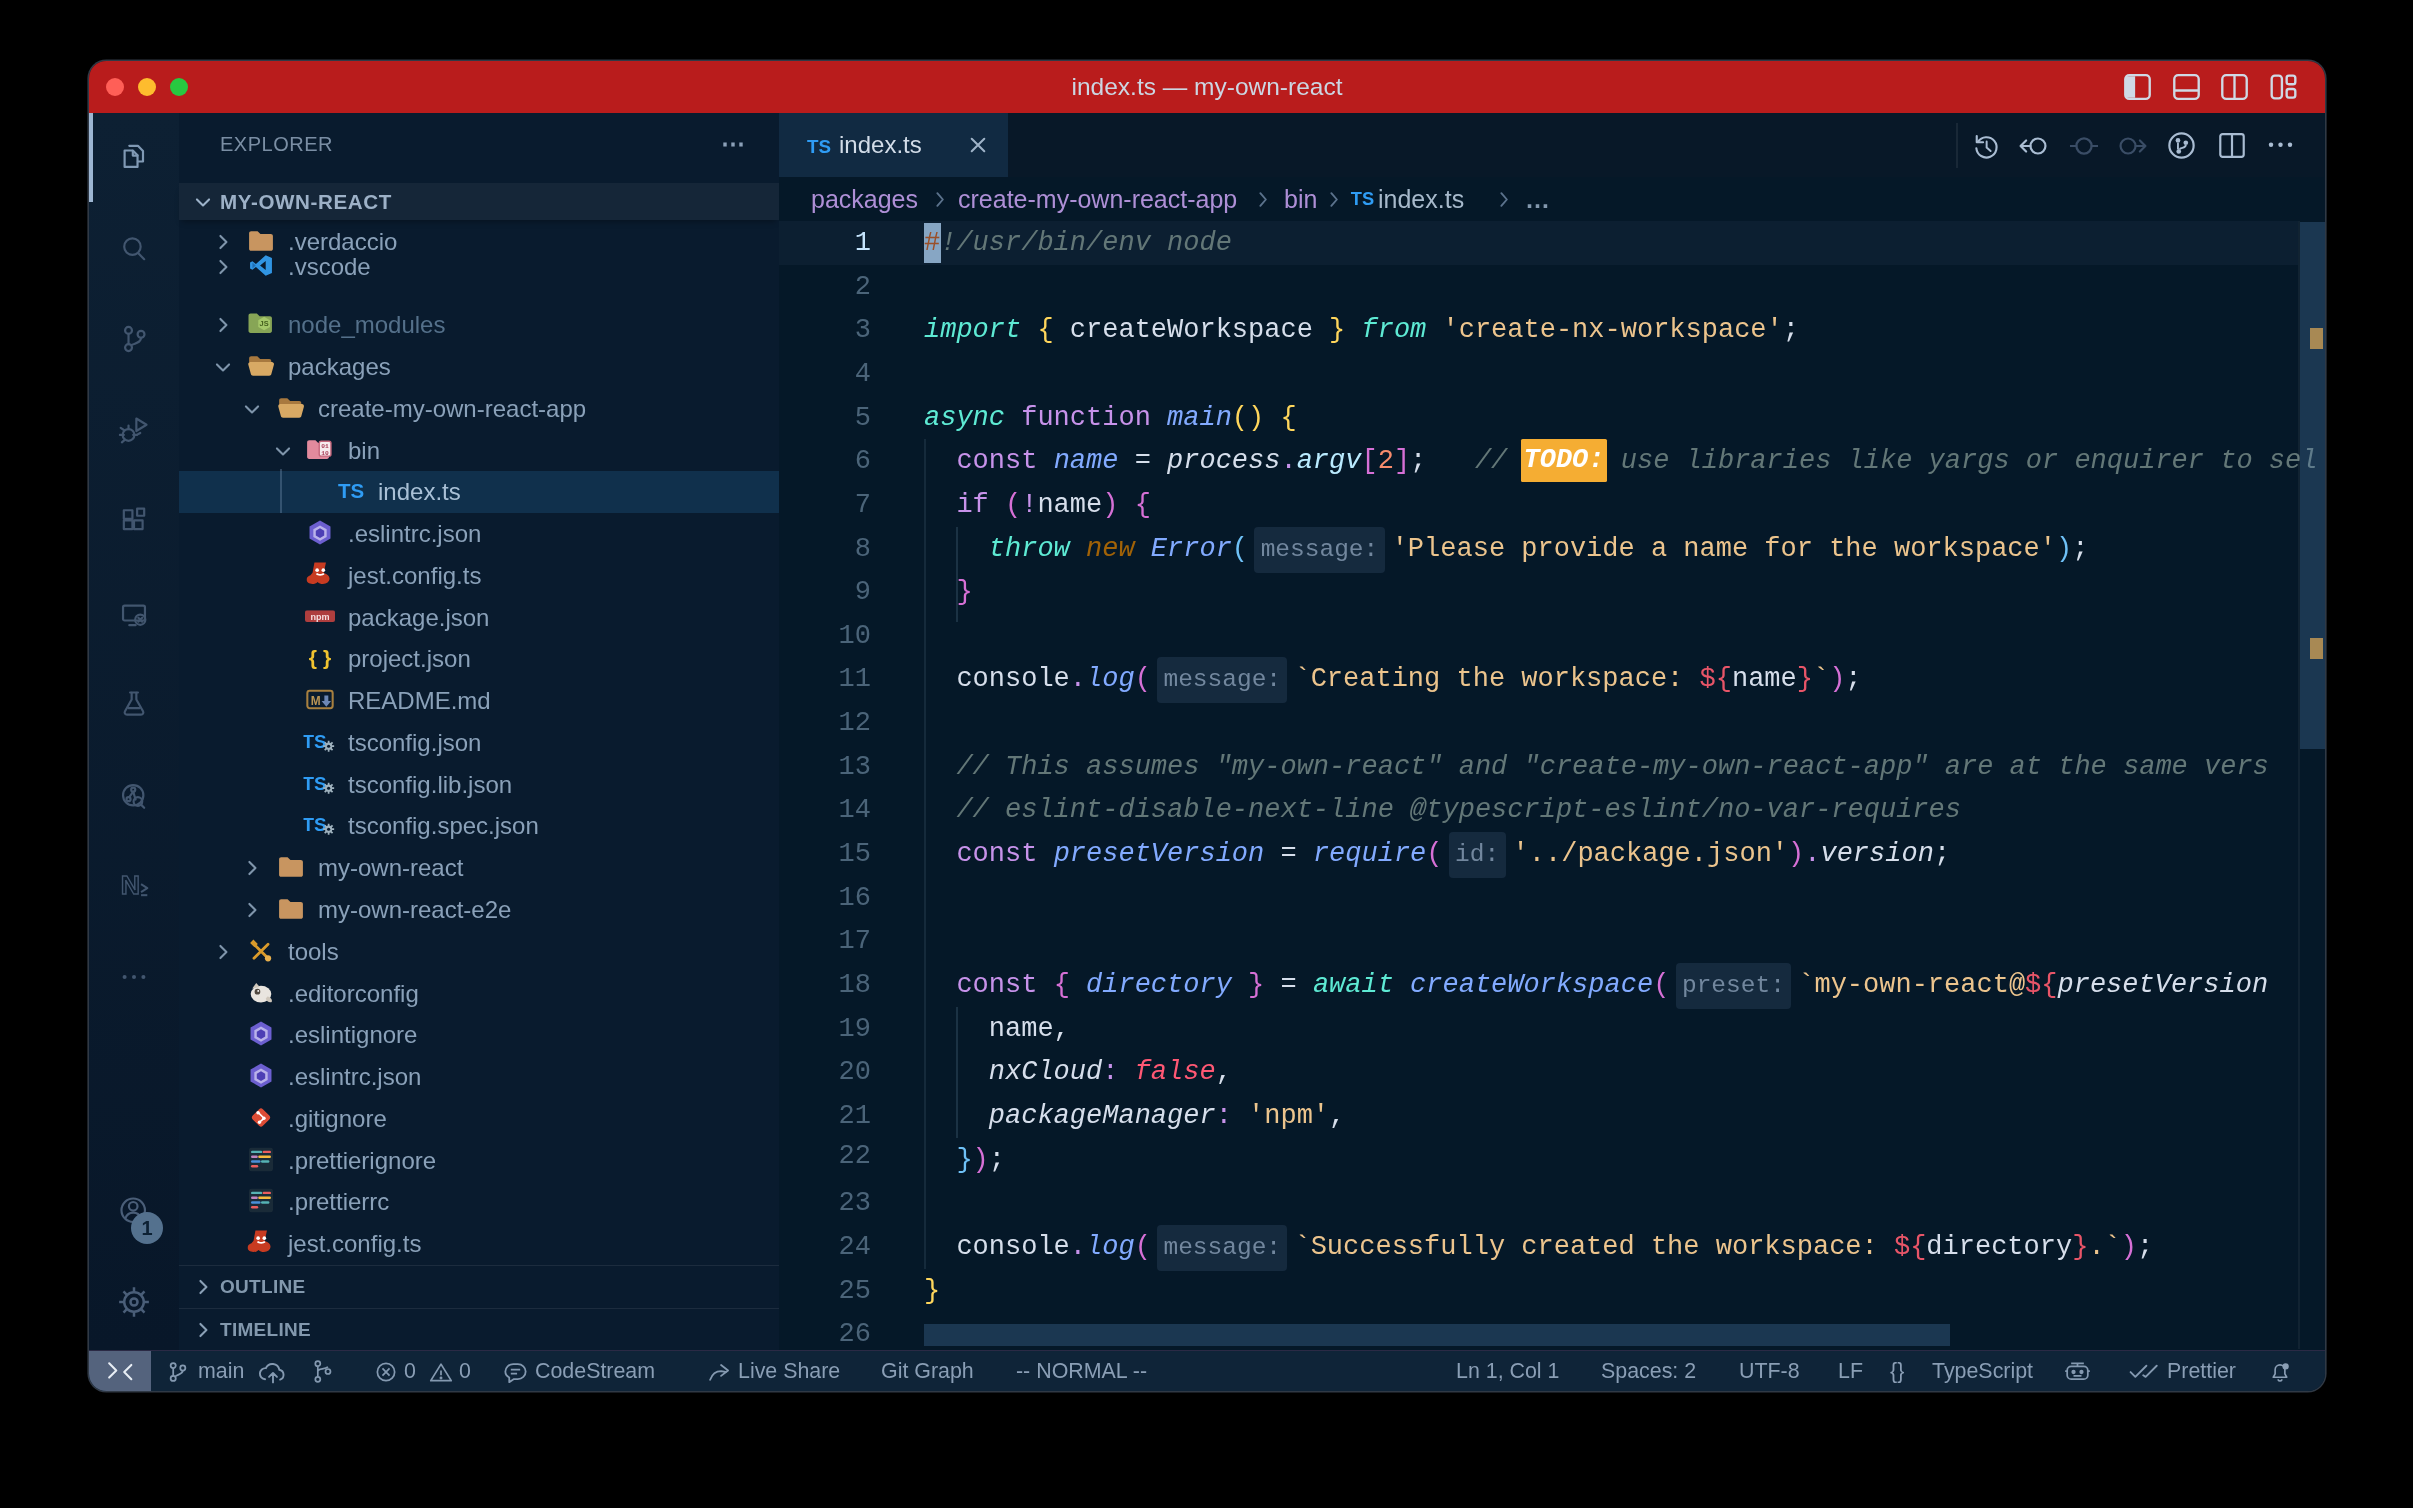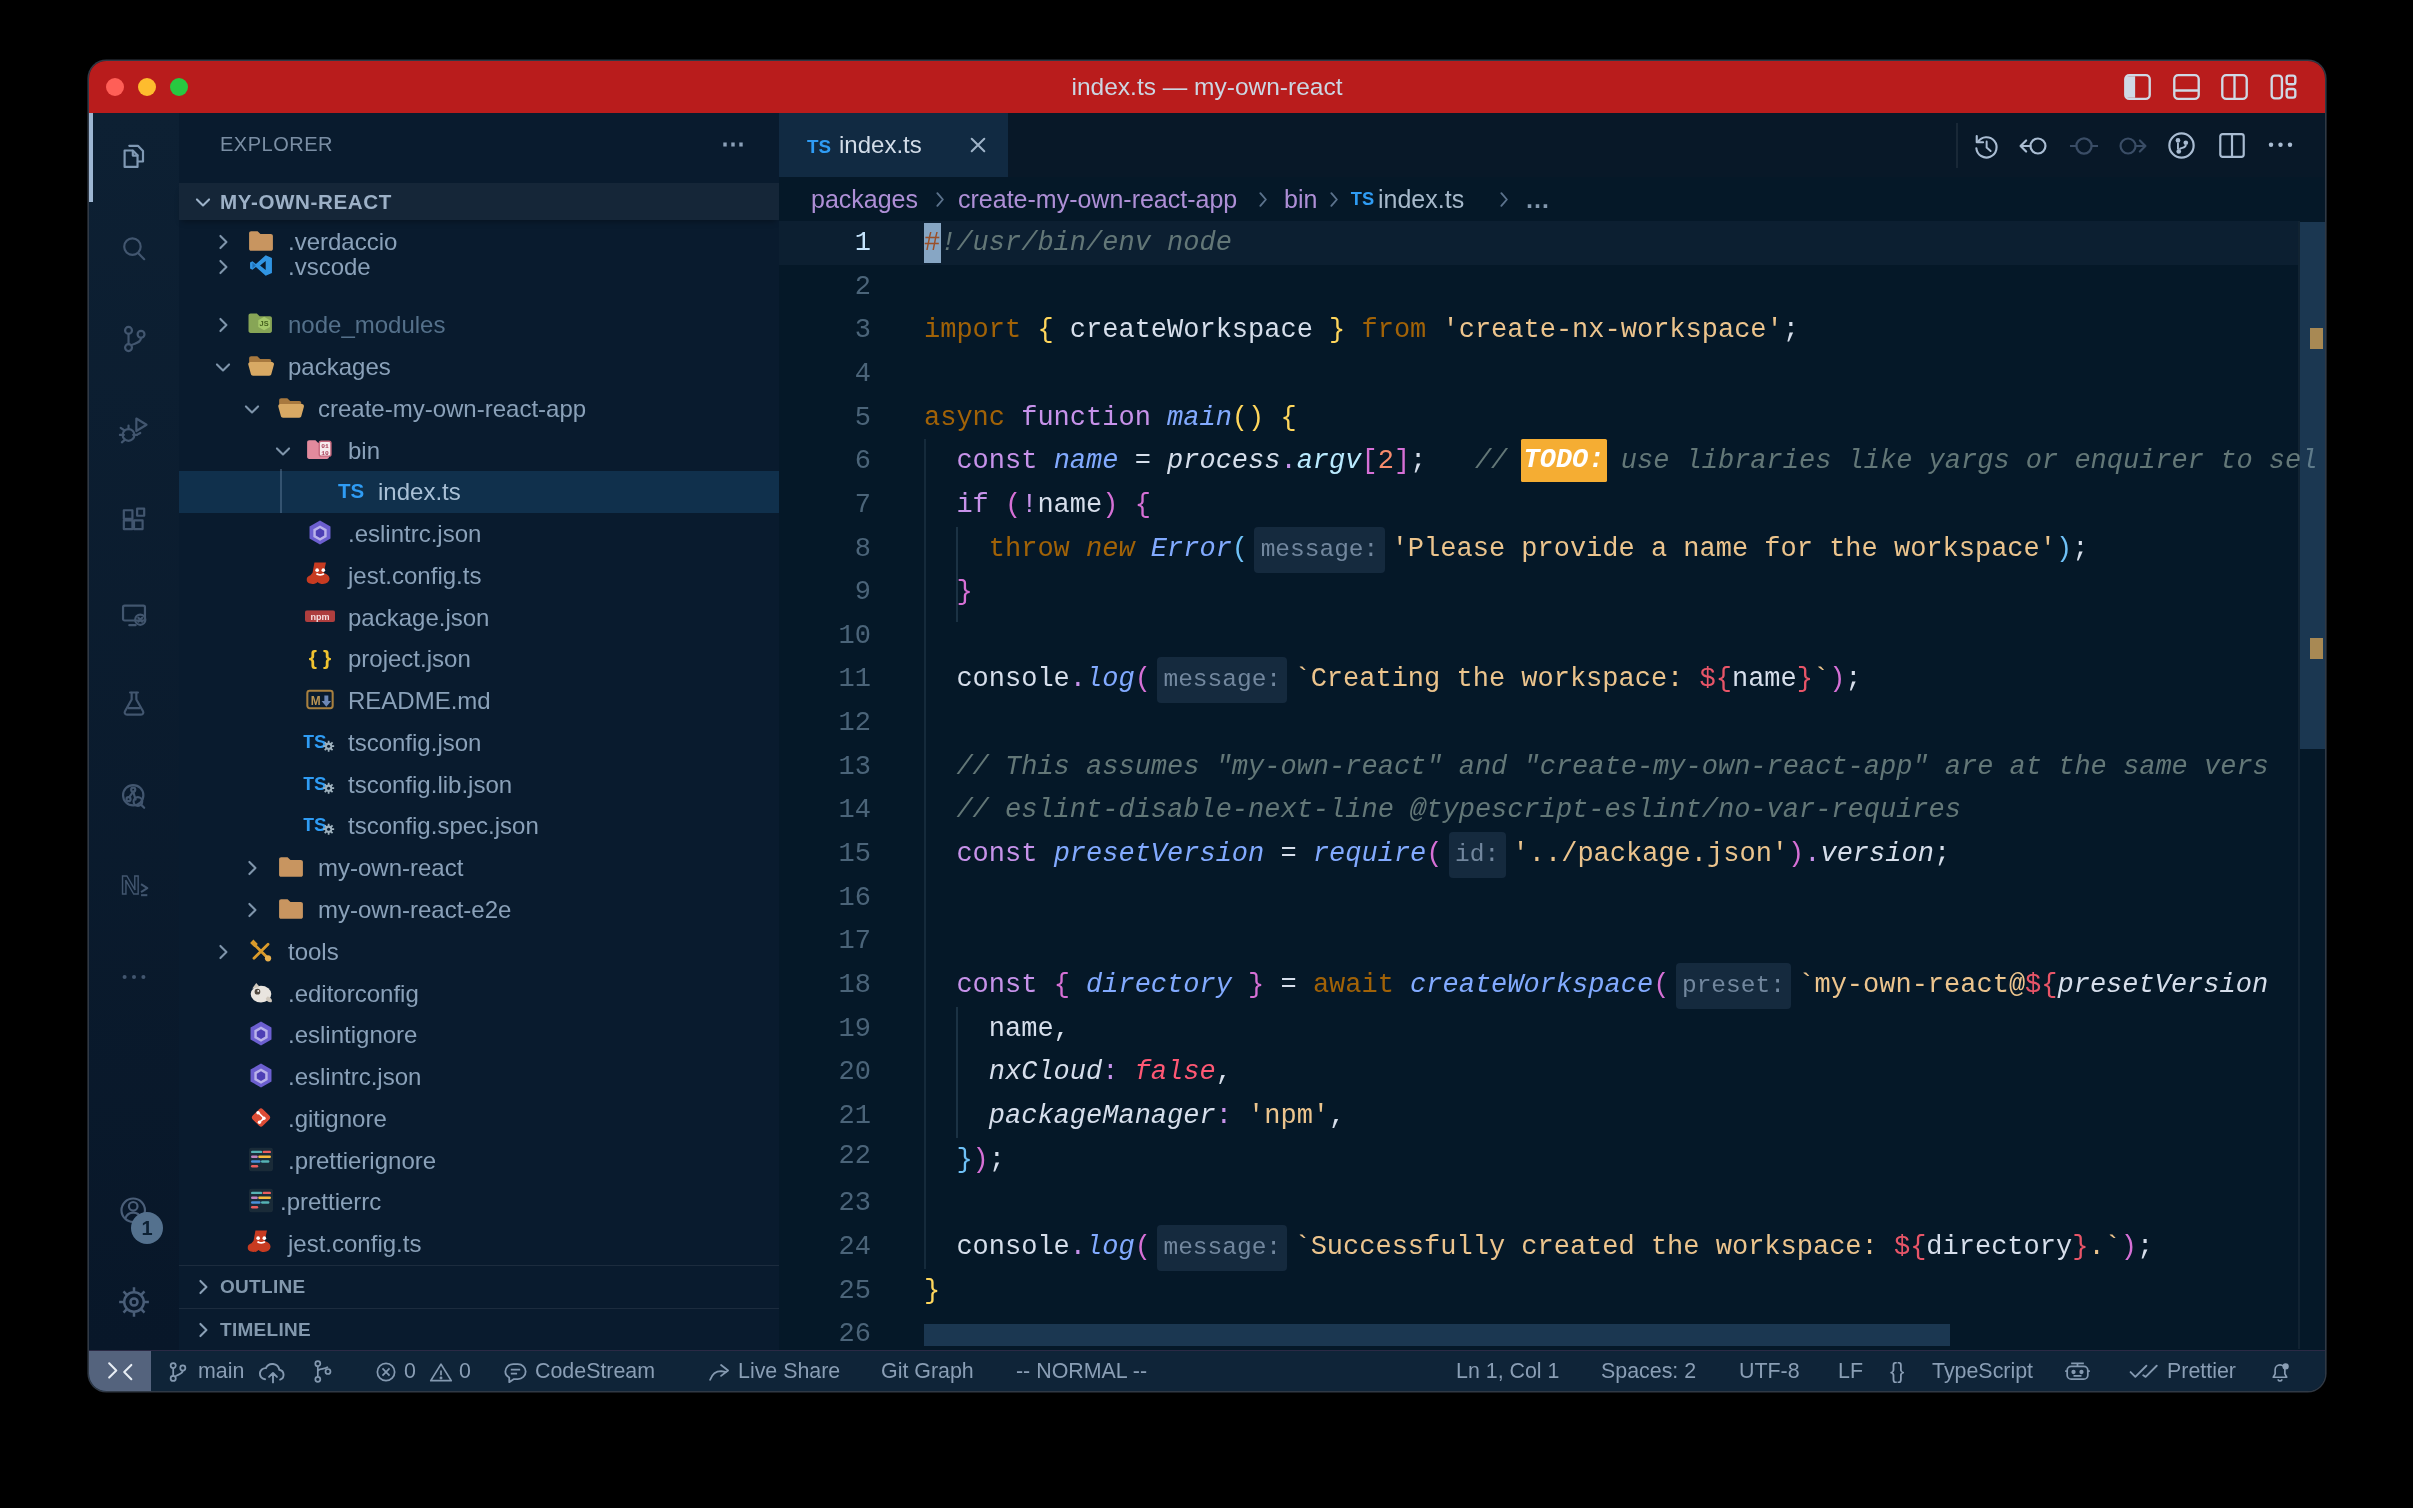--- a/index.html
+++ b/index.html
@@ -25,21 +25,21 @@
 .ed{position:absolute;left:690px;top:52px;width:1545px;height:1237px;background:#051828;}
 .tabstrip{position:absolute;left:0;top:0;width:1545px;height:64px;background:#081828;}
 .tab{position:absolute;left:0;top:0;width:229px;height:64px;background:#112a42;}
 .crumbs{position:absolute;left:0;top:64px;width:1545px;height:44px;font-size:25px;color:#5b728c;}
 .crumbs span{position:absolute;top:0;line-height:44px;white-space:nowrap;}
 .bc{color:#ae8fd6;}
 .code{position:absolute;left:0;top:0;width:1545px;height:1237px;}
 .cl{position:absolute;left:145px;height:44px;line-height:44px;font-family:"Liberation Mono",monospace;font-size:27px;white-space:pre;color:#d6deeb;}
 .gn{position:absolute;left:0;width:92px;height:44px;line-height:44px;text-align:right;font-family:"Liberation Mono",monospace;font-size:27px;color:#4b6479;}
 .k{color:#c792ea;}
-.ki{color:#a16207;}
+.ki{color:#5eead4;font-style:italic;}
 .fn{color:#82aaff;font-style:italic;}
 .vi{color:#d6deeb;font-style:italic;}
 .cy{color:#baebff;font-style:italic;}
 .s{color:#ecc48d;}
 .n{color:#f78c6c;}
 .c{color:#637777;font-style:italic;}
 .b1{color:#ffd65c;}
 .b2{color:#d670d6;}
 .b3{color:#6fc1f7;}
 .r{color:#e85568;}
@@ -409,21 +409,21 @@
               <g stroke-width="3" stroke-linecap="round">
                 <line x1="4" y1="5.5" x2="15" y2="5.5" stroke="#56b3b4"></line>
                 <line x1="18.5" y1="5.5" x2="26" y2="5.5" stroke="#ea5e5e"></line>
                 <line x1="4" y1="11.5" x2="9.5" y2="11.5" stroke="#bf85bf"></line>
                 <line x1="13" y1="11.5" x2="26" y2="11.5" stroke="#f7ba3e"></line>
                 <line x1="4" y1="17.5" x2="13" y2="17.5" stroke="#4a90d9"></line>
                 <line x1="16.5" y1="17.5" x2="24" y2="17.5" stroke="#56b3b4"></line>
                 <line x1="4" y1="23.5" x2="10" y2="23.5" stroke="#ea5e5e"></line>
               </g>
             </svg></span>
-          <div class="lbl" style="left:101px;">.prettierrc</div>
+          <div class="lbl" style="left:109px;">.prettierrc</div>
         </div>
       <div class="row" style="top:1110px;">
           <span class="ic" style="left:82px;"><svg width="27" height="27" viewBox="0 0 34 34">
               <path fill="#c73b21" d="M10 2h14.5l-2.8 13.1c4.6 1.1 7.3 3.8 7.3 7 0 3.9-3.7 6.9-8.4 6.9-2.6 0-4.9-1-6.6-2.7-1.7 1.7-4 2.7-6.6 2.7-4.1 0-7.4-2.4-7.4-5.6 0-2.6 2-4.8 5-5.6l2.6-2.9z"></path>
               <circle cx="13.4" cy="11.5" r="2.3" fill="#fff"></circle>
               <circle cx="21.2" cy="11.5" r="2.3" fill="#fff"></circle>
               <path fill="#fff" d="M11.7 16.5c1.9 2.8 9.2 2.8 11.1 0l-2-1.4c-1.4 1.6-5.7 1.6-7.1 0z"></path>
             </svg></span>
           <div class="lbl" style="left:109px;">jest.config.ts</div>
         </div>

